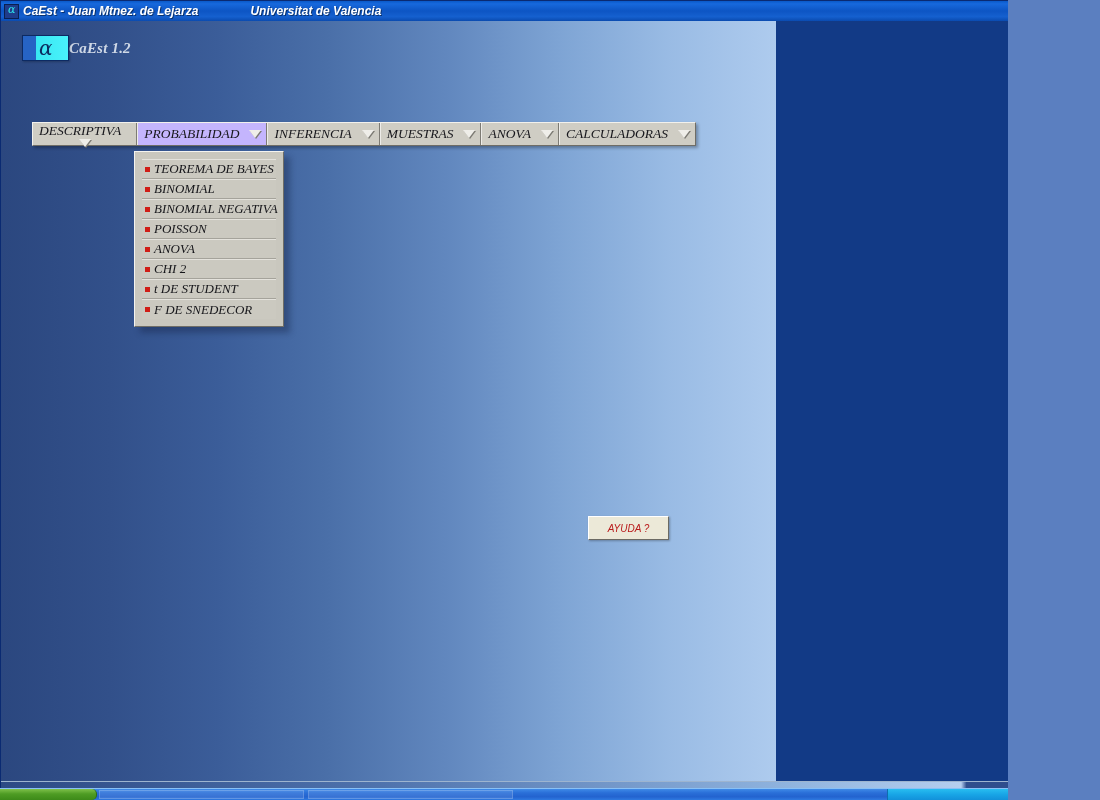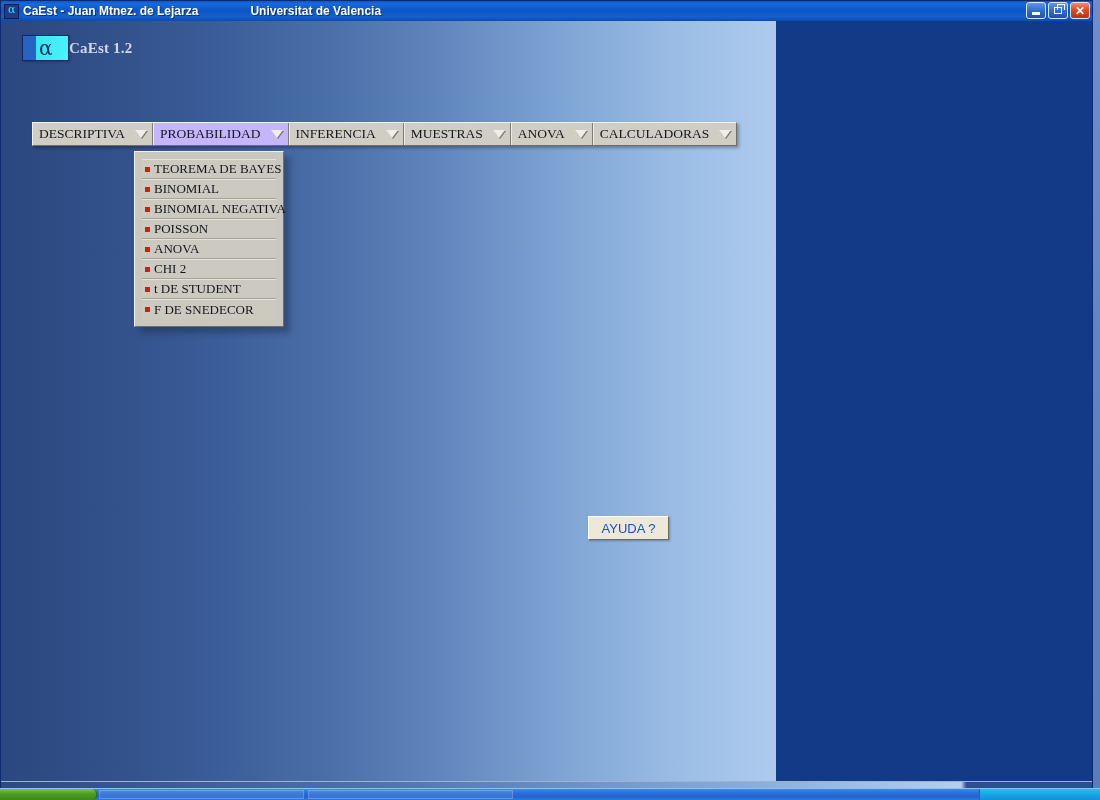--- a/index.html
+++ b/index.html
@@ -7,24 +7,25 @@
     padding: 0;
     width: 1100px;
     height: 800px;
     overflow: hidden;
     background: #5b7fc0;
     font-family: "Liberation Sans", sans-serif;
   }
 
   #screen {
     position: relative;
-    width: 1100px;
+    width: 1008px;
     height: 800px;
     background: #6786c2;
     overflow: hidden;
+    font-style: italic;
   }
 
   
   .desktop-bg {
     position: absolute;
     inset: 0;
     background: linear-gradient(180deg, #6f8ec9 0%, #5e80c0 60%, #5b7cbc 100%);
   }
 
   
@@ -226,21 +227,21 @@
     padding: 0 5px 0 6px;
     background: #cfcdc4;
     border-right: 1px solid #7d7b74;
     border-left: 1px solid #edece8;
     color: #17171c;
     font-family: "Liberation Serif", serif;
     font-size: 13.5px;
     white-space: nowrap;
     cursor: default;
   }
-  .menu-item:first-child { border-left: none; }
+  .menu-item:first-child { border-left: none; flex-direction: column; }
   .menu-item:last-child { border-right: none; }
   .menu-item.active {
     background: #c4b5fd;
   }
   .menu-label { margin-right: 10px; }
   .menu-caret {
     width: 0; height: 0;
     border-left: 6px solid transparent;
     border-right: 6px solid transparent;
     border-top: 8px solid #efeee9;
@@ -296,22 +297,22 @@
     background: #ece9d8;
     border-top: 1px solid #ffffff;
     border-left: 1px solid #ffffff;
     border-right: 1px solid #6b6a63;
     border-bottom: 1px solid #6b6a63;
     box-shadow: 1px 1px 2px rgba(0,0,0,0.28);
     display: flex;
     align-items: center;
     justify-content: center;
     font-family: "Liberation Sans", sans-serif;
-    font-size: 13px;
-    color: #1d4ed8;
+    font-size: 10px;
+    color: #b91c1c;
     box-sizing: border-box;
     cursor: default;
   }
 
   
   .navbar {
     position: absolute;
     left: 9px;
     top: 19px;
     display: flex;

